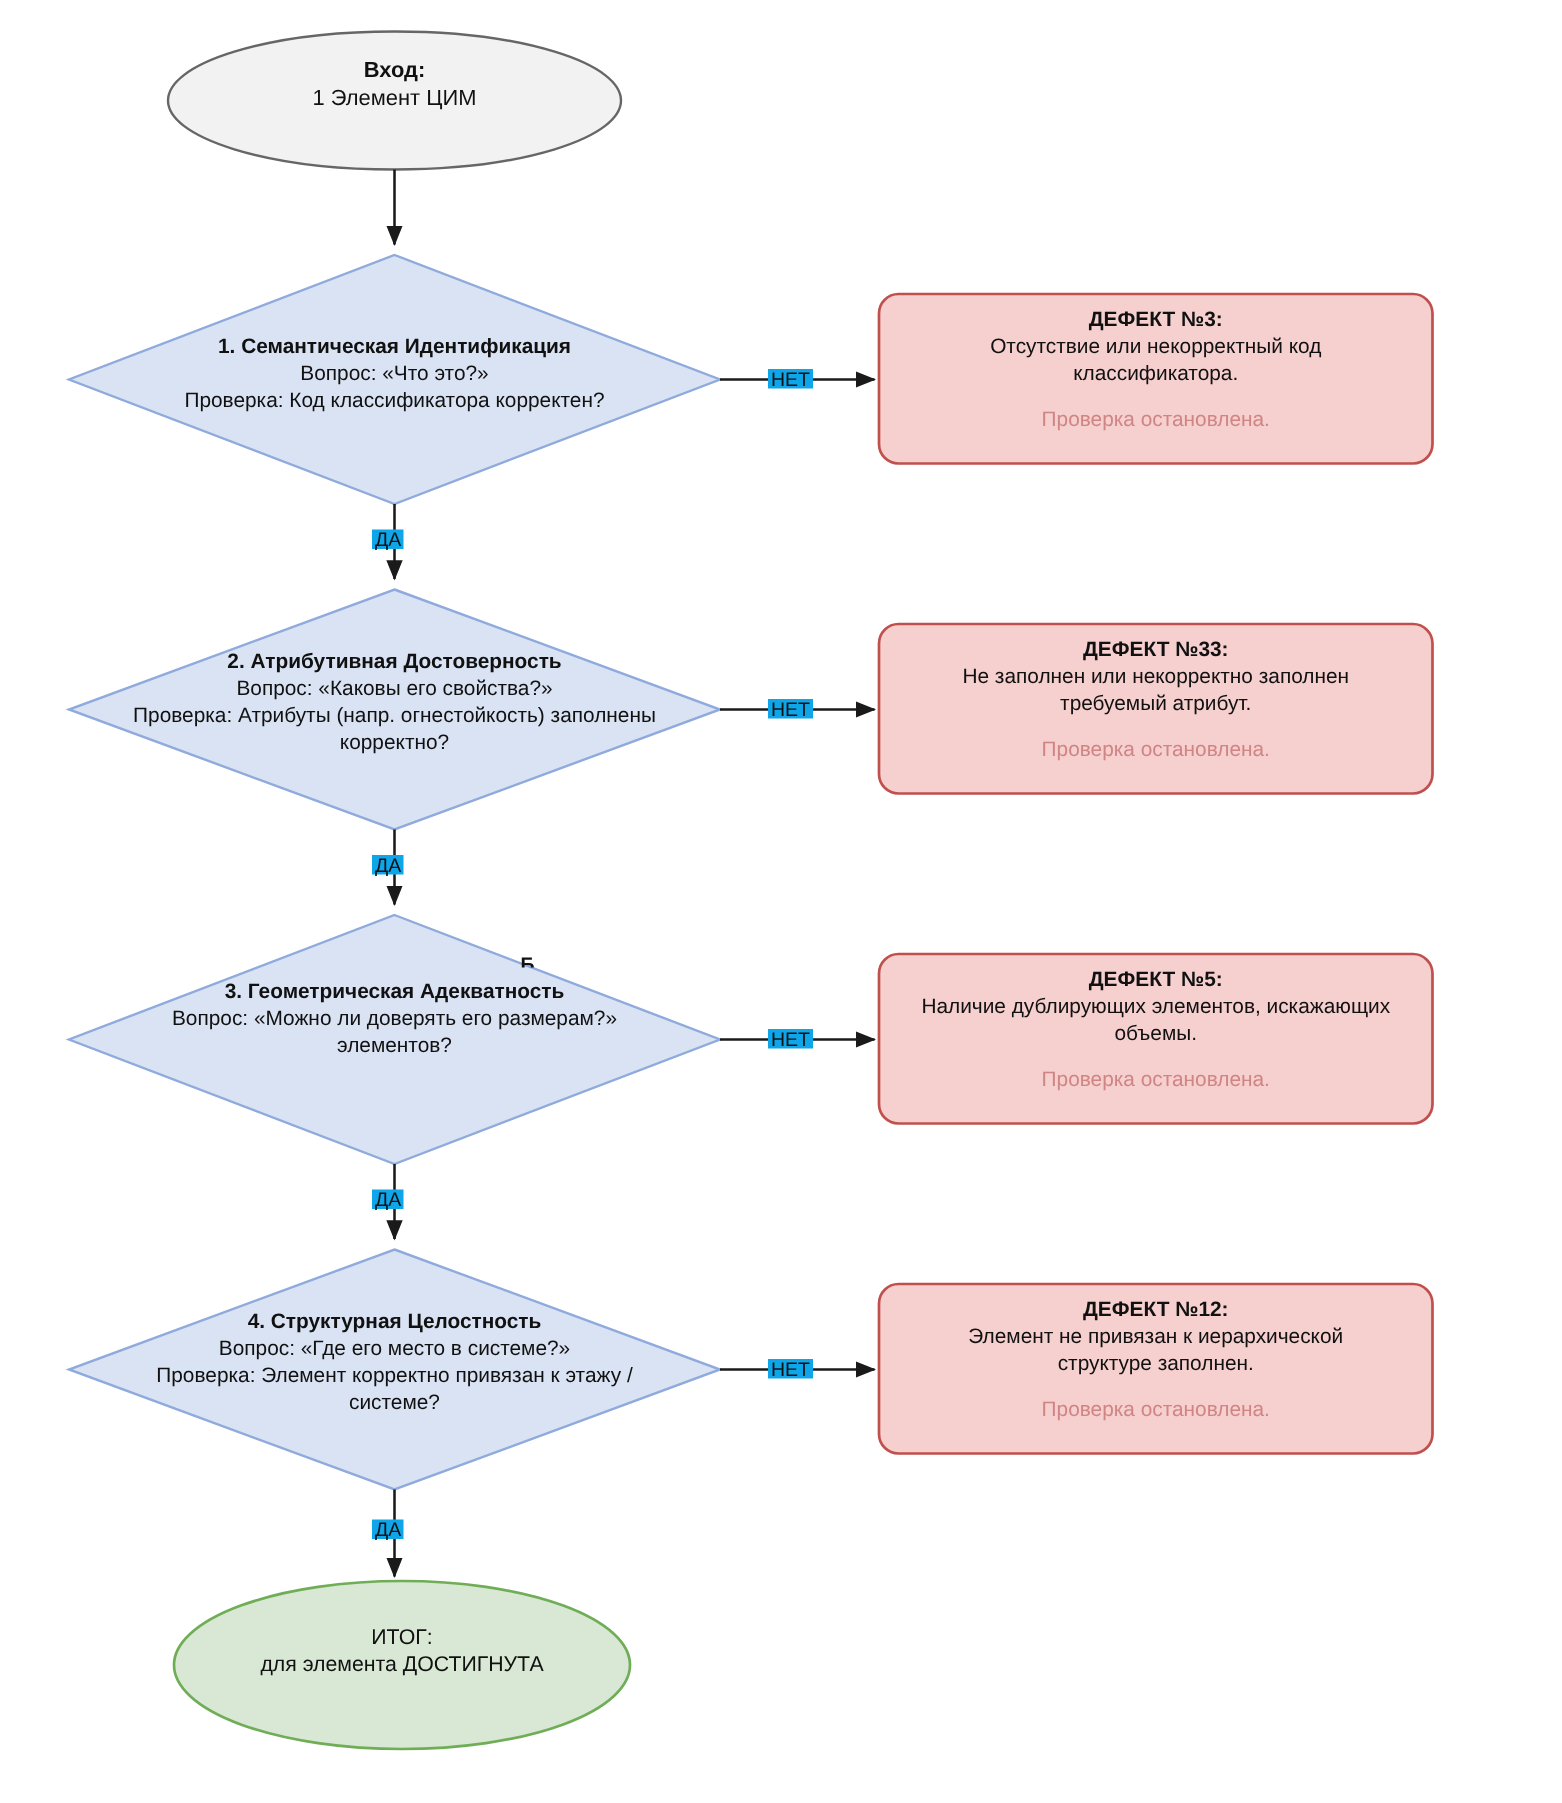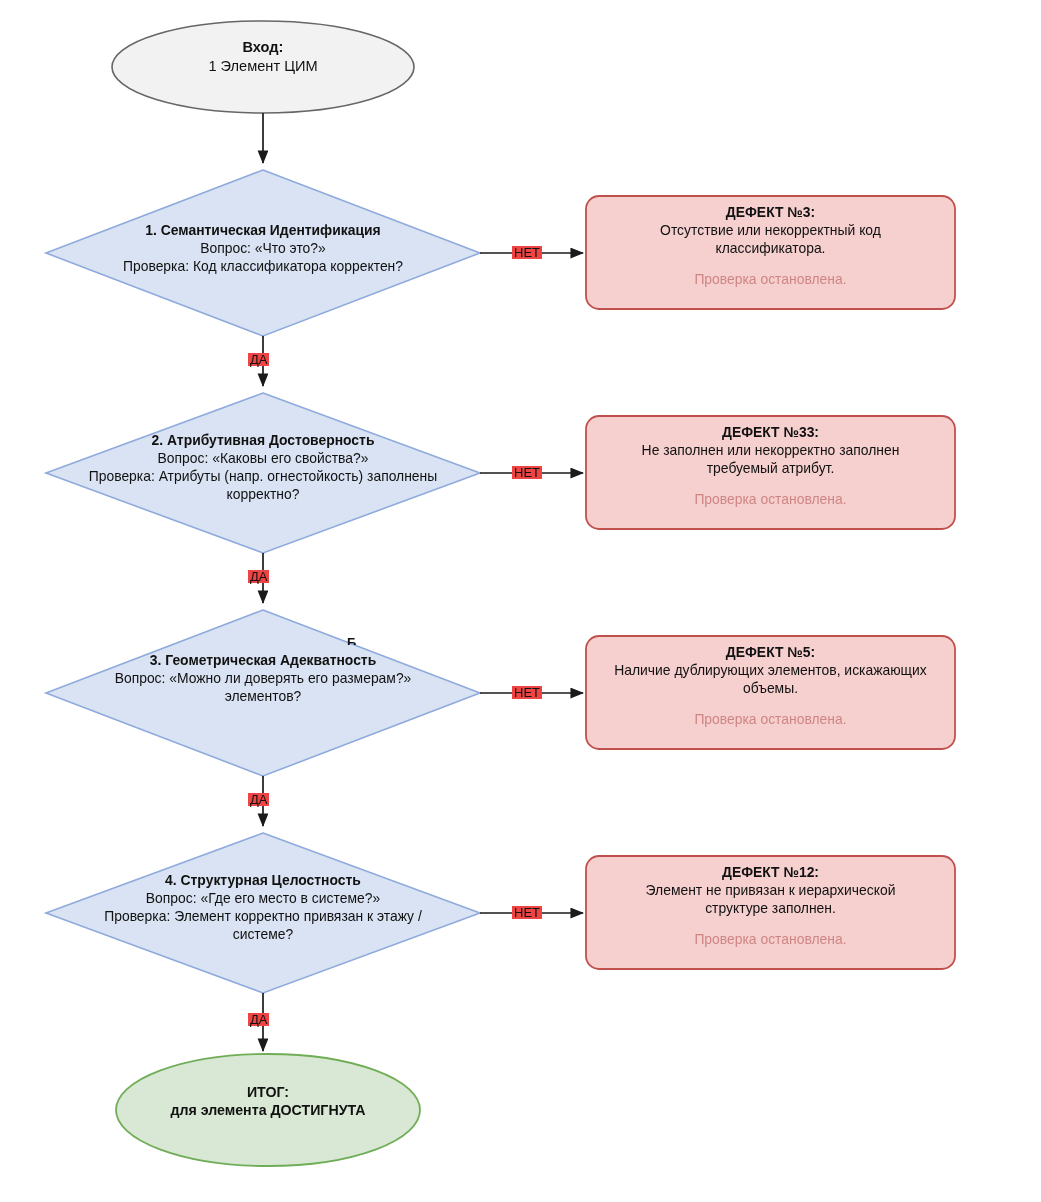--- a/index.html
+++ b/index.html
@@ -49,27 +49,27 @@
     display: block;
   }
   .t-line { display: block; }
   .t-muted {
     display: block;
     color: #d08585;
   }
   .t-spacer { display: block; height: 0.95em; }
   .fs15 { font-size: 14.6px; }
   .fs14 { font-size: 13.9px; }
-  .end-text { font-weight: bold; font-size: 14.2px; }
+  .end-text { font-weight: normal; font-size: 14.2px; }
   
   .edge-label {
     position: absolute;
     font-size: 13px;
     color: #111111;
-    background: #ef4444;
+    background: #0ea5e9;
     padding: 0 2px;
     white-space: nowrap;
     line-height: 1;
   }
   .artifact {
     position: absolute;
     font-size: 13px;
     font-weight: bold;
     color: #111111;
     line-height: 1;

